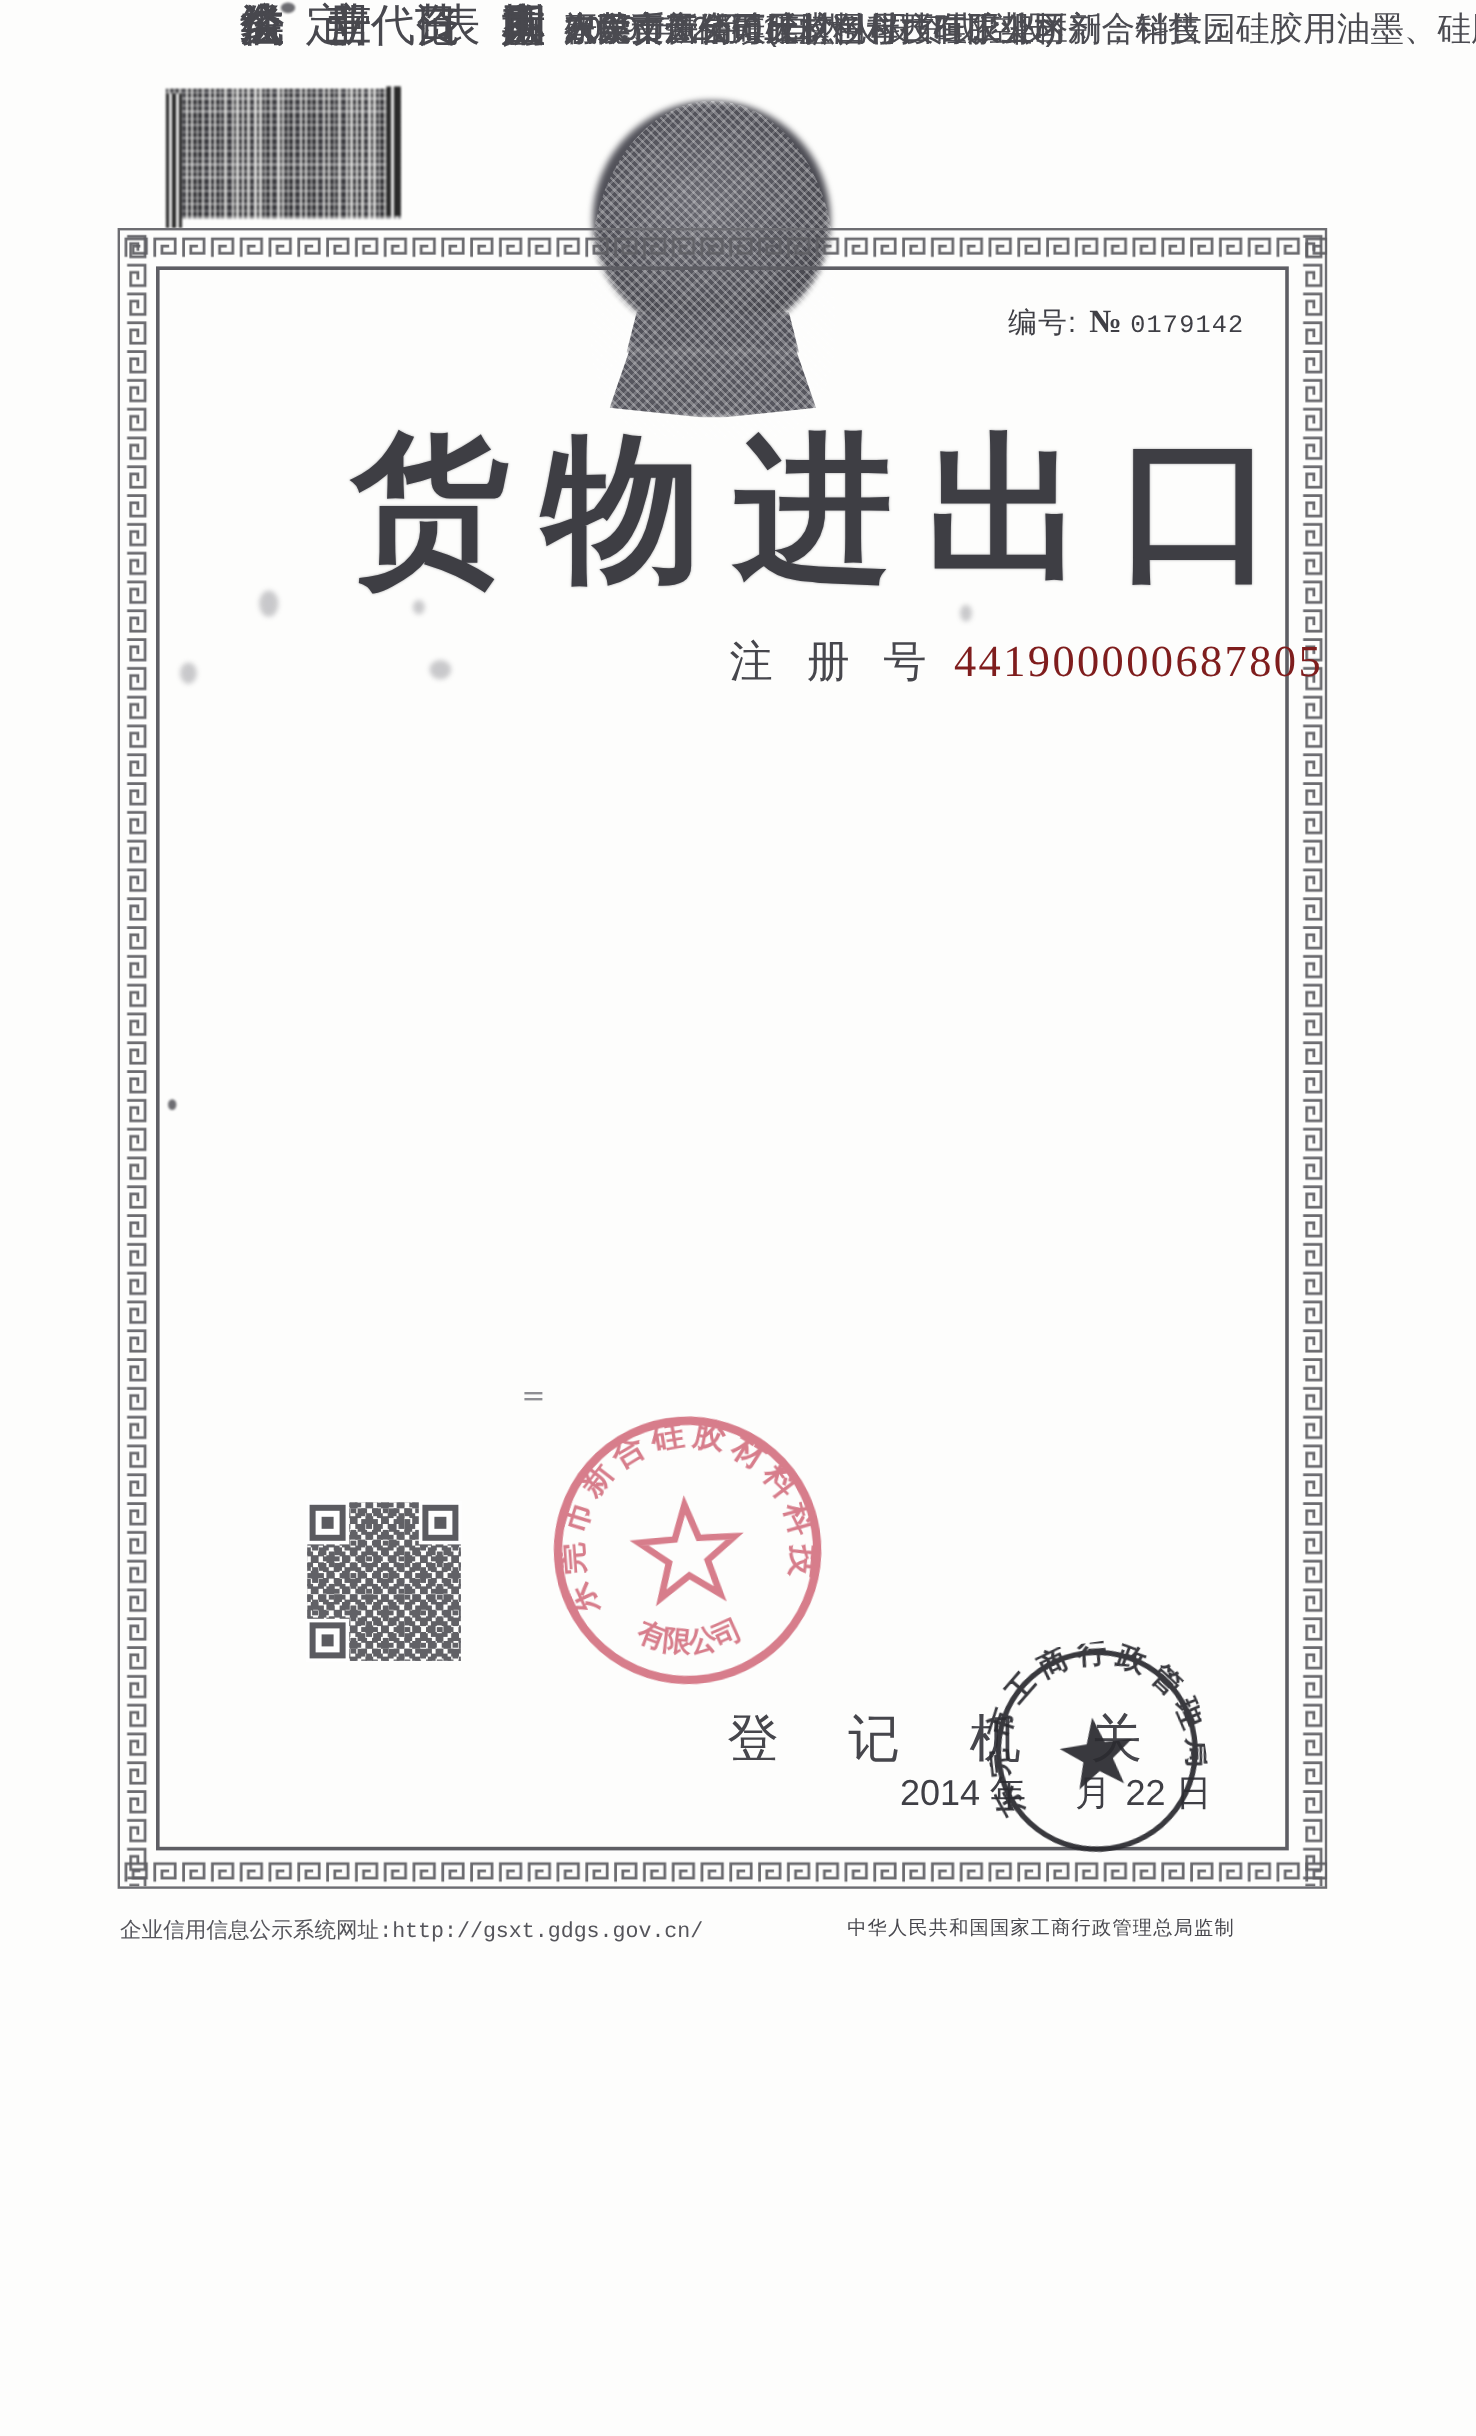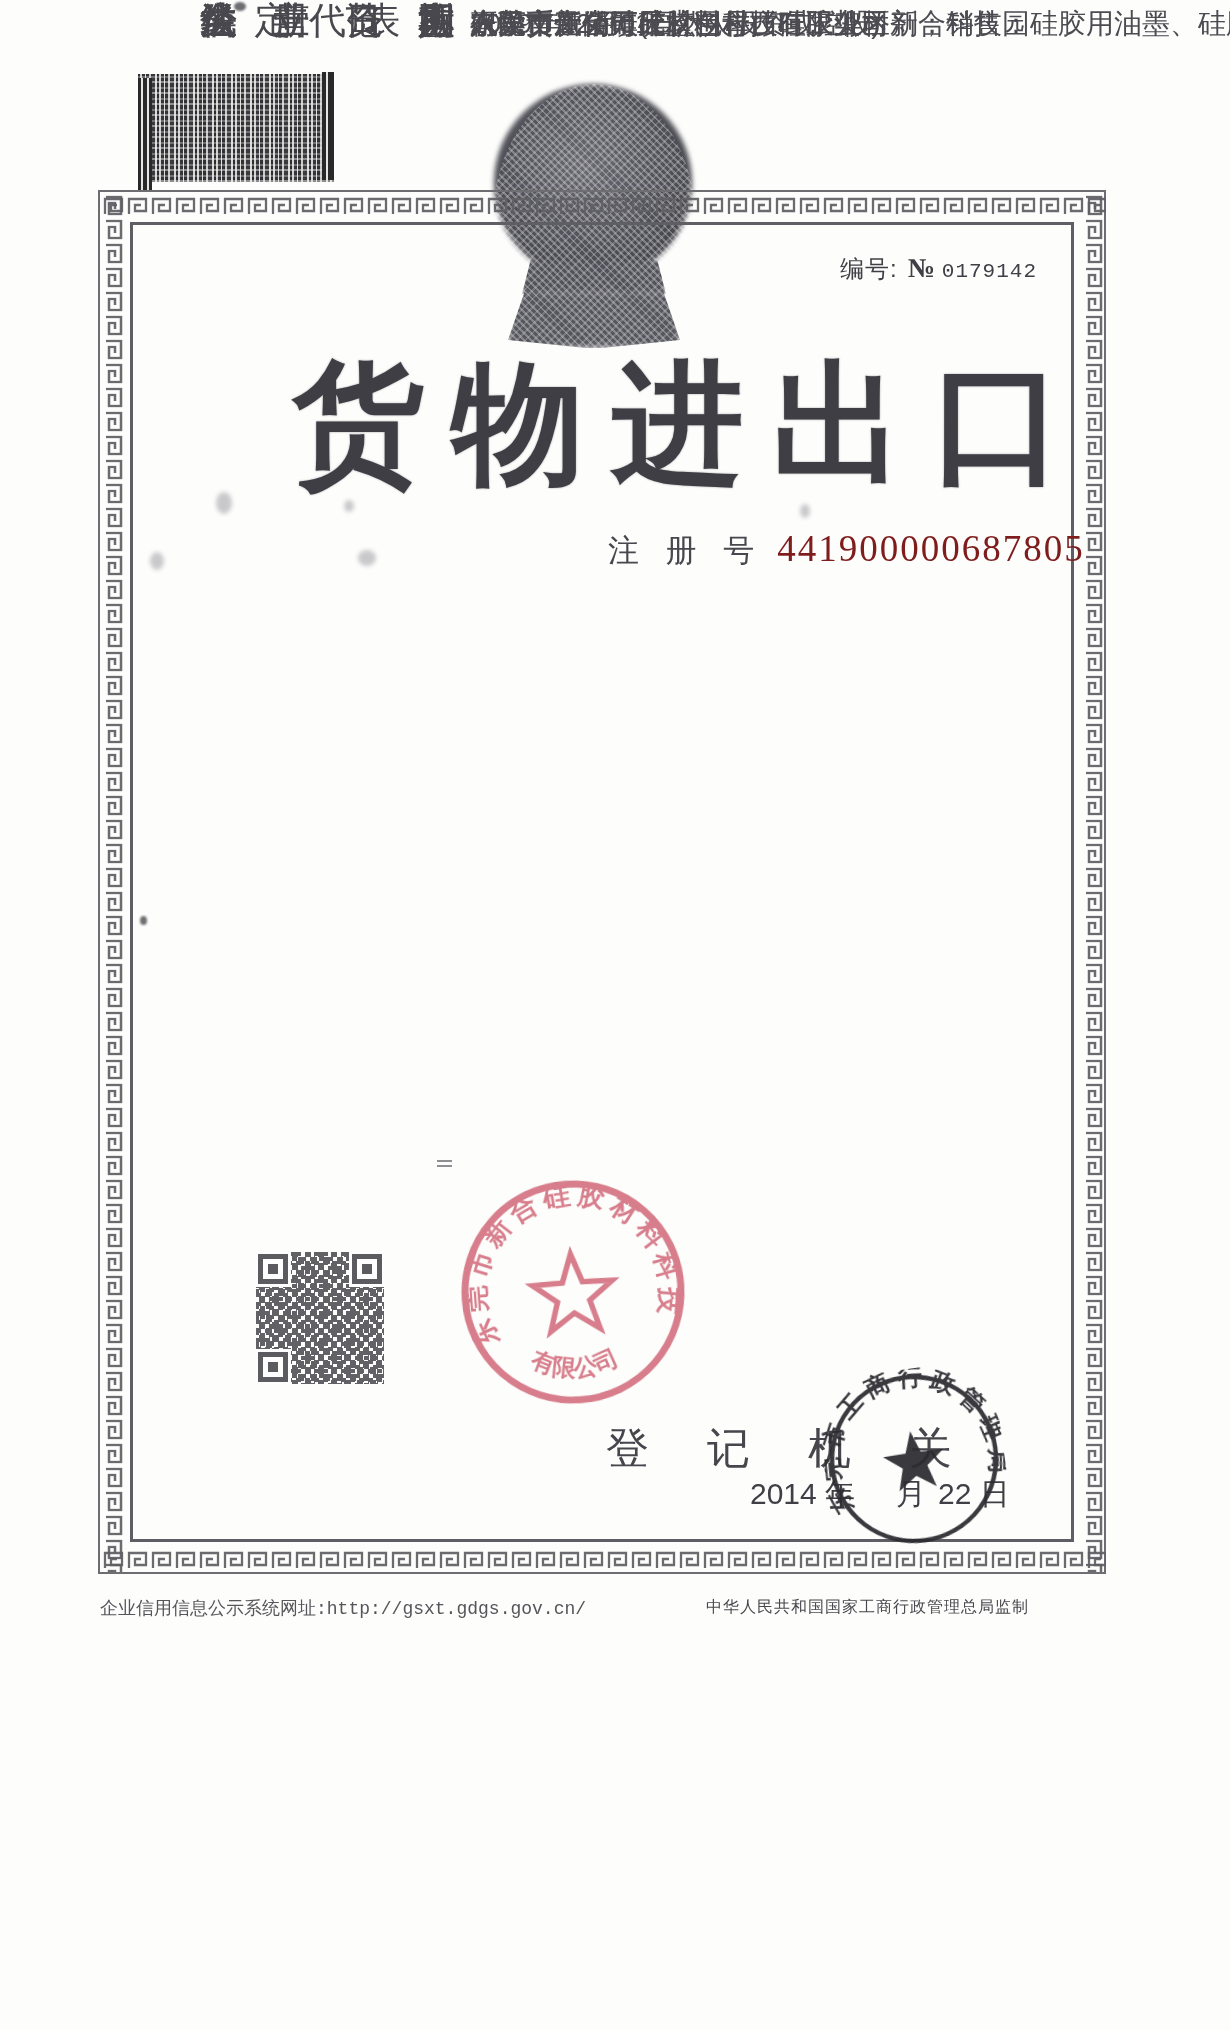--- a/index.html
+++ b/index.html
@@ -47,21 +47,21 @@
   .band-left{left:102px;top:194px;width:24px;height:1378px;}
   .band-right{left:1082px;top:194px;width:24px;height:1378px;}
 
   
   .serial{left:840px;top:253px;font-size:24px;color:#3f3f45;letter-spacing:1px;white-space:nowrap;}
   .serial .no-sign{font-family:"Liberation Serif",serif;font-weight:bold;font-size:27px;padding:0 6px 0 10px;}
   .serial .no-digits{font-family:"Liberation Mono",monospace;font-size:21px;letter-spacing:1px;}
   .title{left:292px;top:336px;font-size:132px;font-weight:900;letter-spacing:28px;color:#3e3e44;
     white-space:nowrap;text-shadow:0 0 2px rgba(70,70,75,.55);}
   .regno{left:608px;top:527px;white-space:nowrap;}
-  .regno .lbl{font-size:31px;letter-spacing:9px;color:#47474d;}
+  .regno .lbl{font-size:36px;letter-spacing:9px;color:#47474d;}
   .regno .val{font-family:"Liberation Serif",serif;font-size:37px;color:#7f1d1d;letter-spacing:2px;padding-left:14px;}
 
   
   .field-row{position:absolute;left:200px;display:flex;align-items:baseline;}
   .field-row:nth-of-type(1){top:607px;}
   .field-row:nth-of-type(2){top:675px;}
   .field-row:nth-of-type(3){top:738px;}
   .field-row:nth-of-type(4){top:807px;}
   .field-row:nth-of-type(5){top:872px;}
   .field-row:nth-of-type(6){top:937px;}

